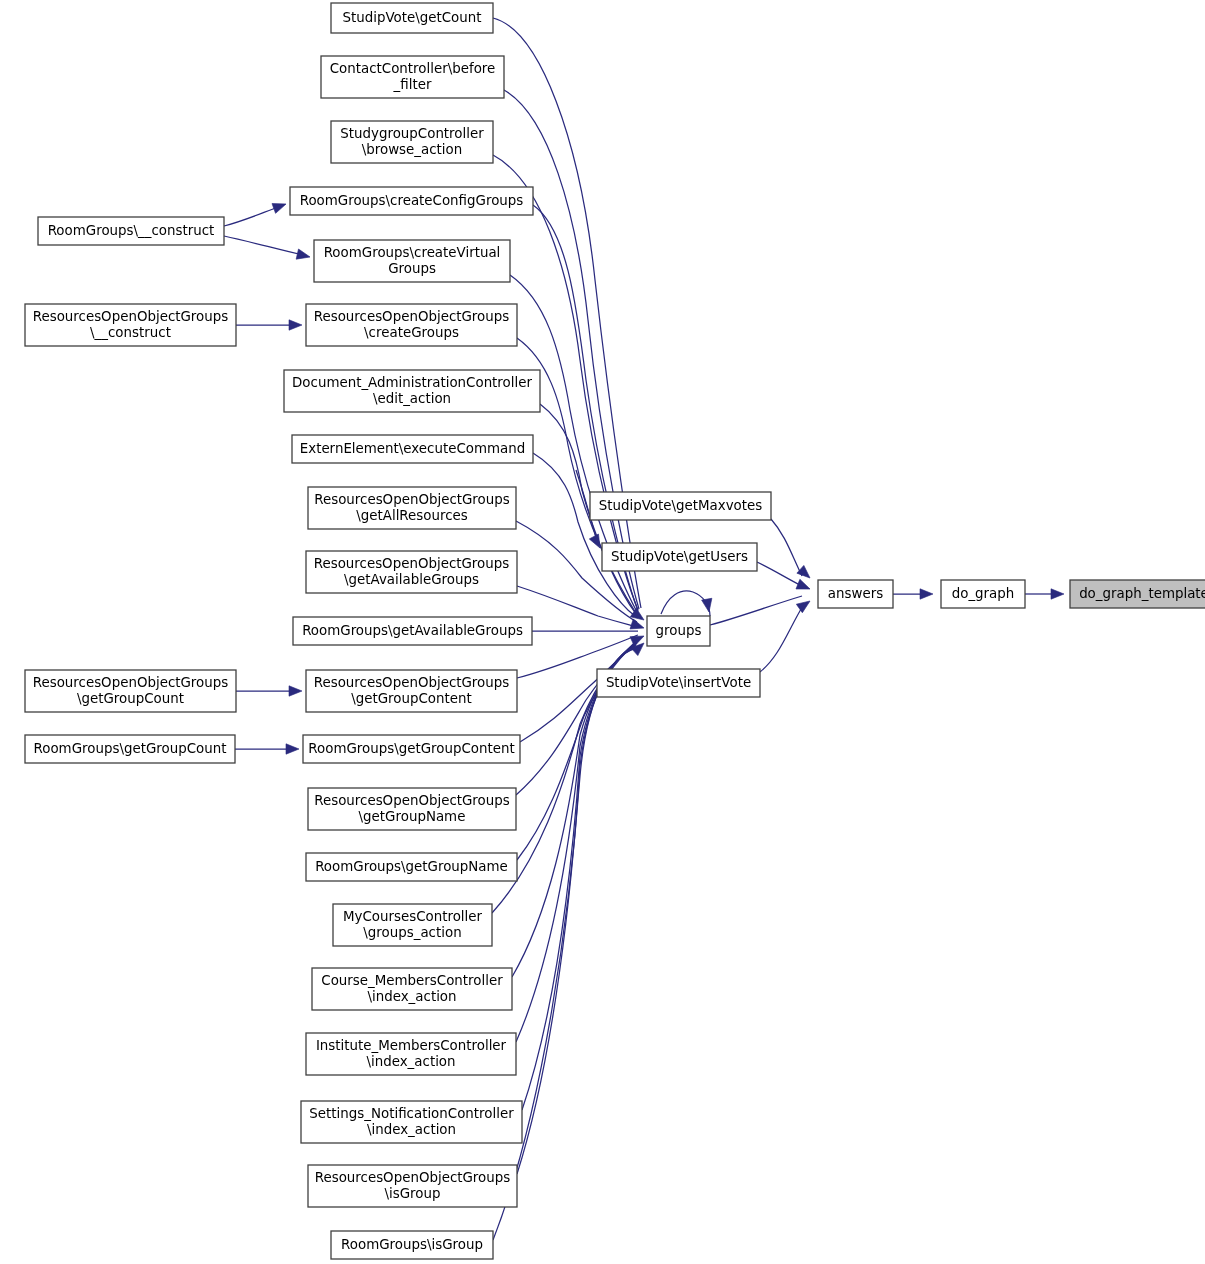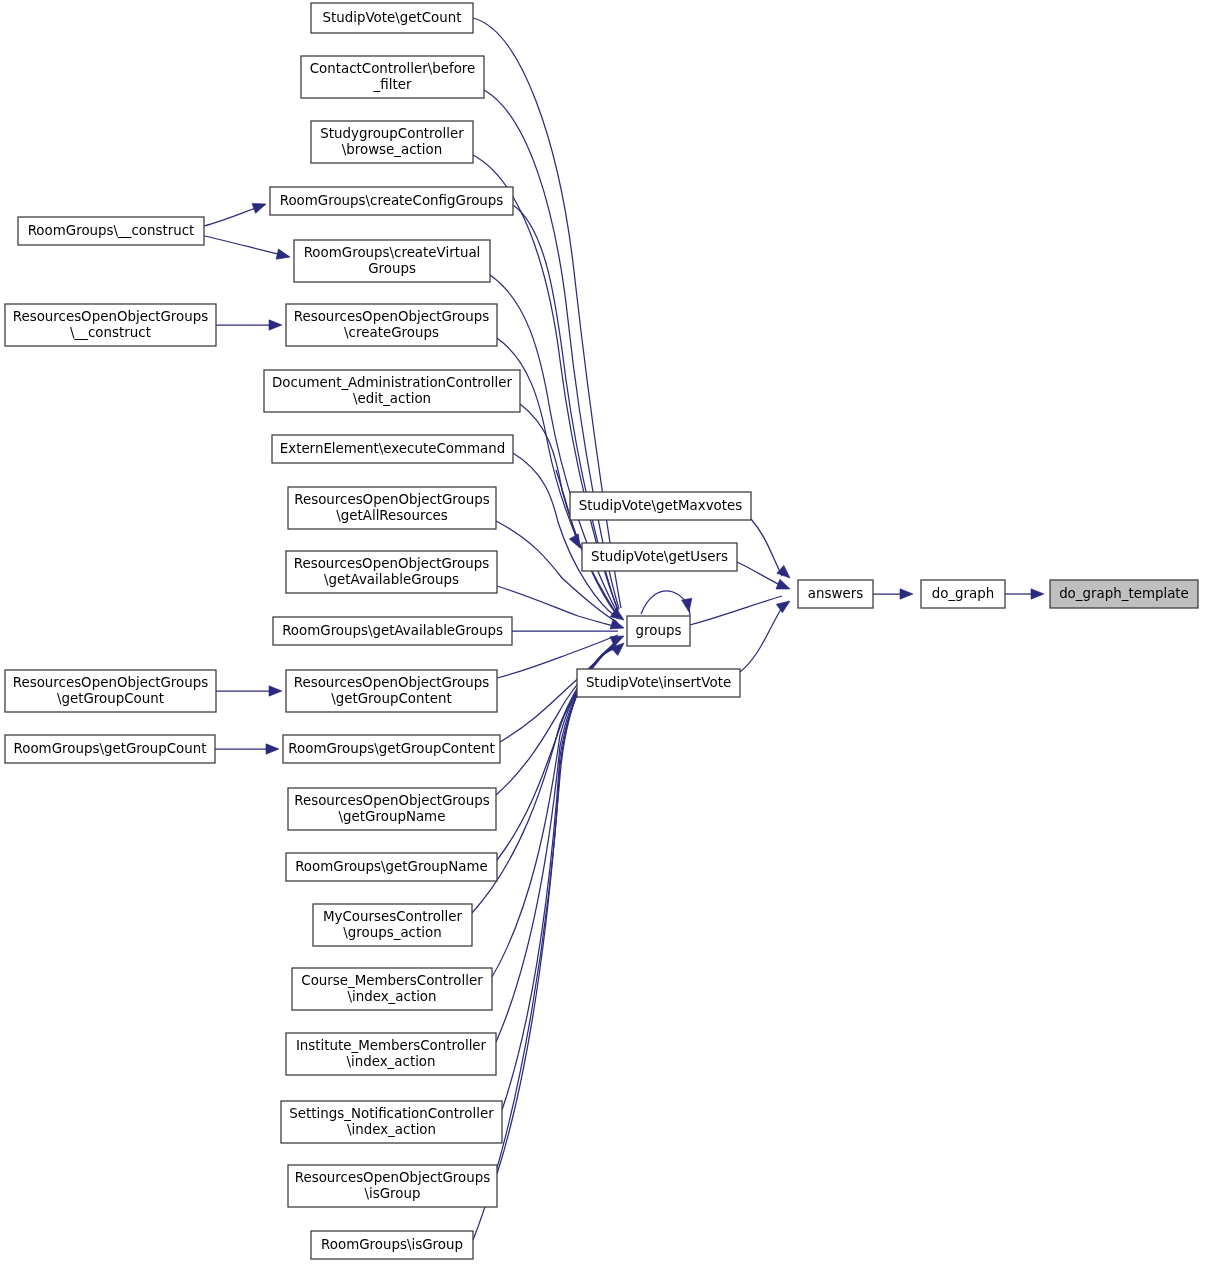--- a/index.html
+++ b/index.html
@@ -6,20 +6,21 @@
     margin: 0;
     padding: 0;
     background: #ffffff;
   }
   #canvas {
     position: relative;
     width: 991px;
     height: 1264px;
     background: #ffffff;
     font-family: "DejaVu Sans", sans-serif;
+    margin-left: 20px;
   }
   svg.graph {
     position: absolute;
     top: 0; left: 0;
     width: 1205px;
     height: 1264px;
   }
   .node-rect {
     fill: #ffffff;
     stroke: #404040;

